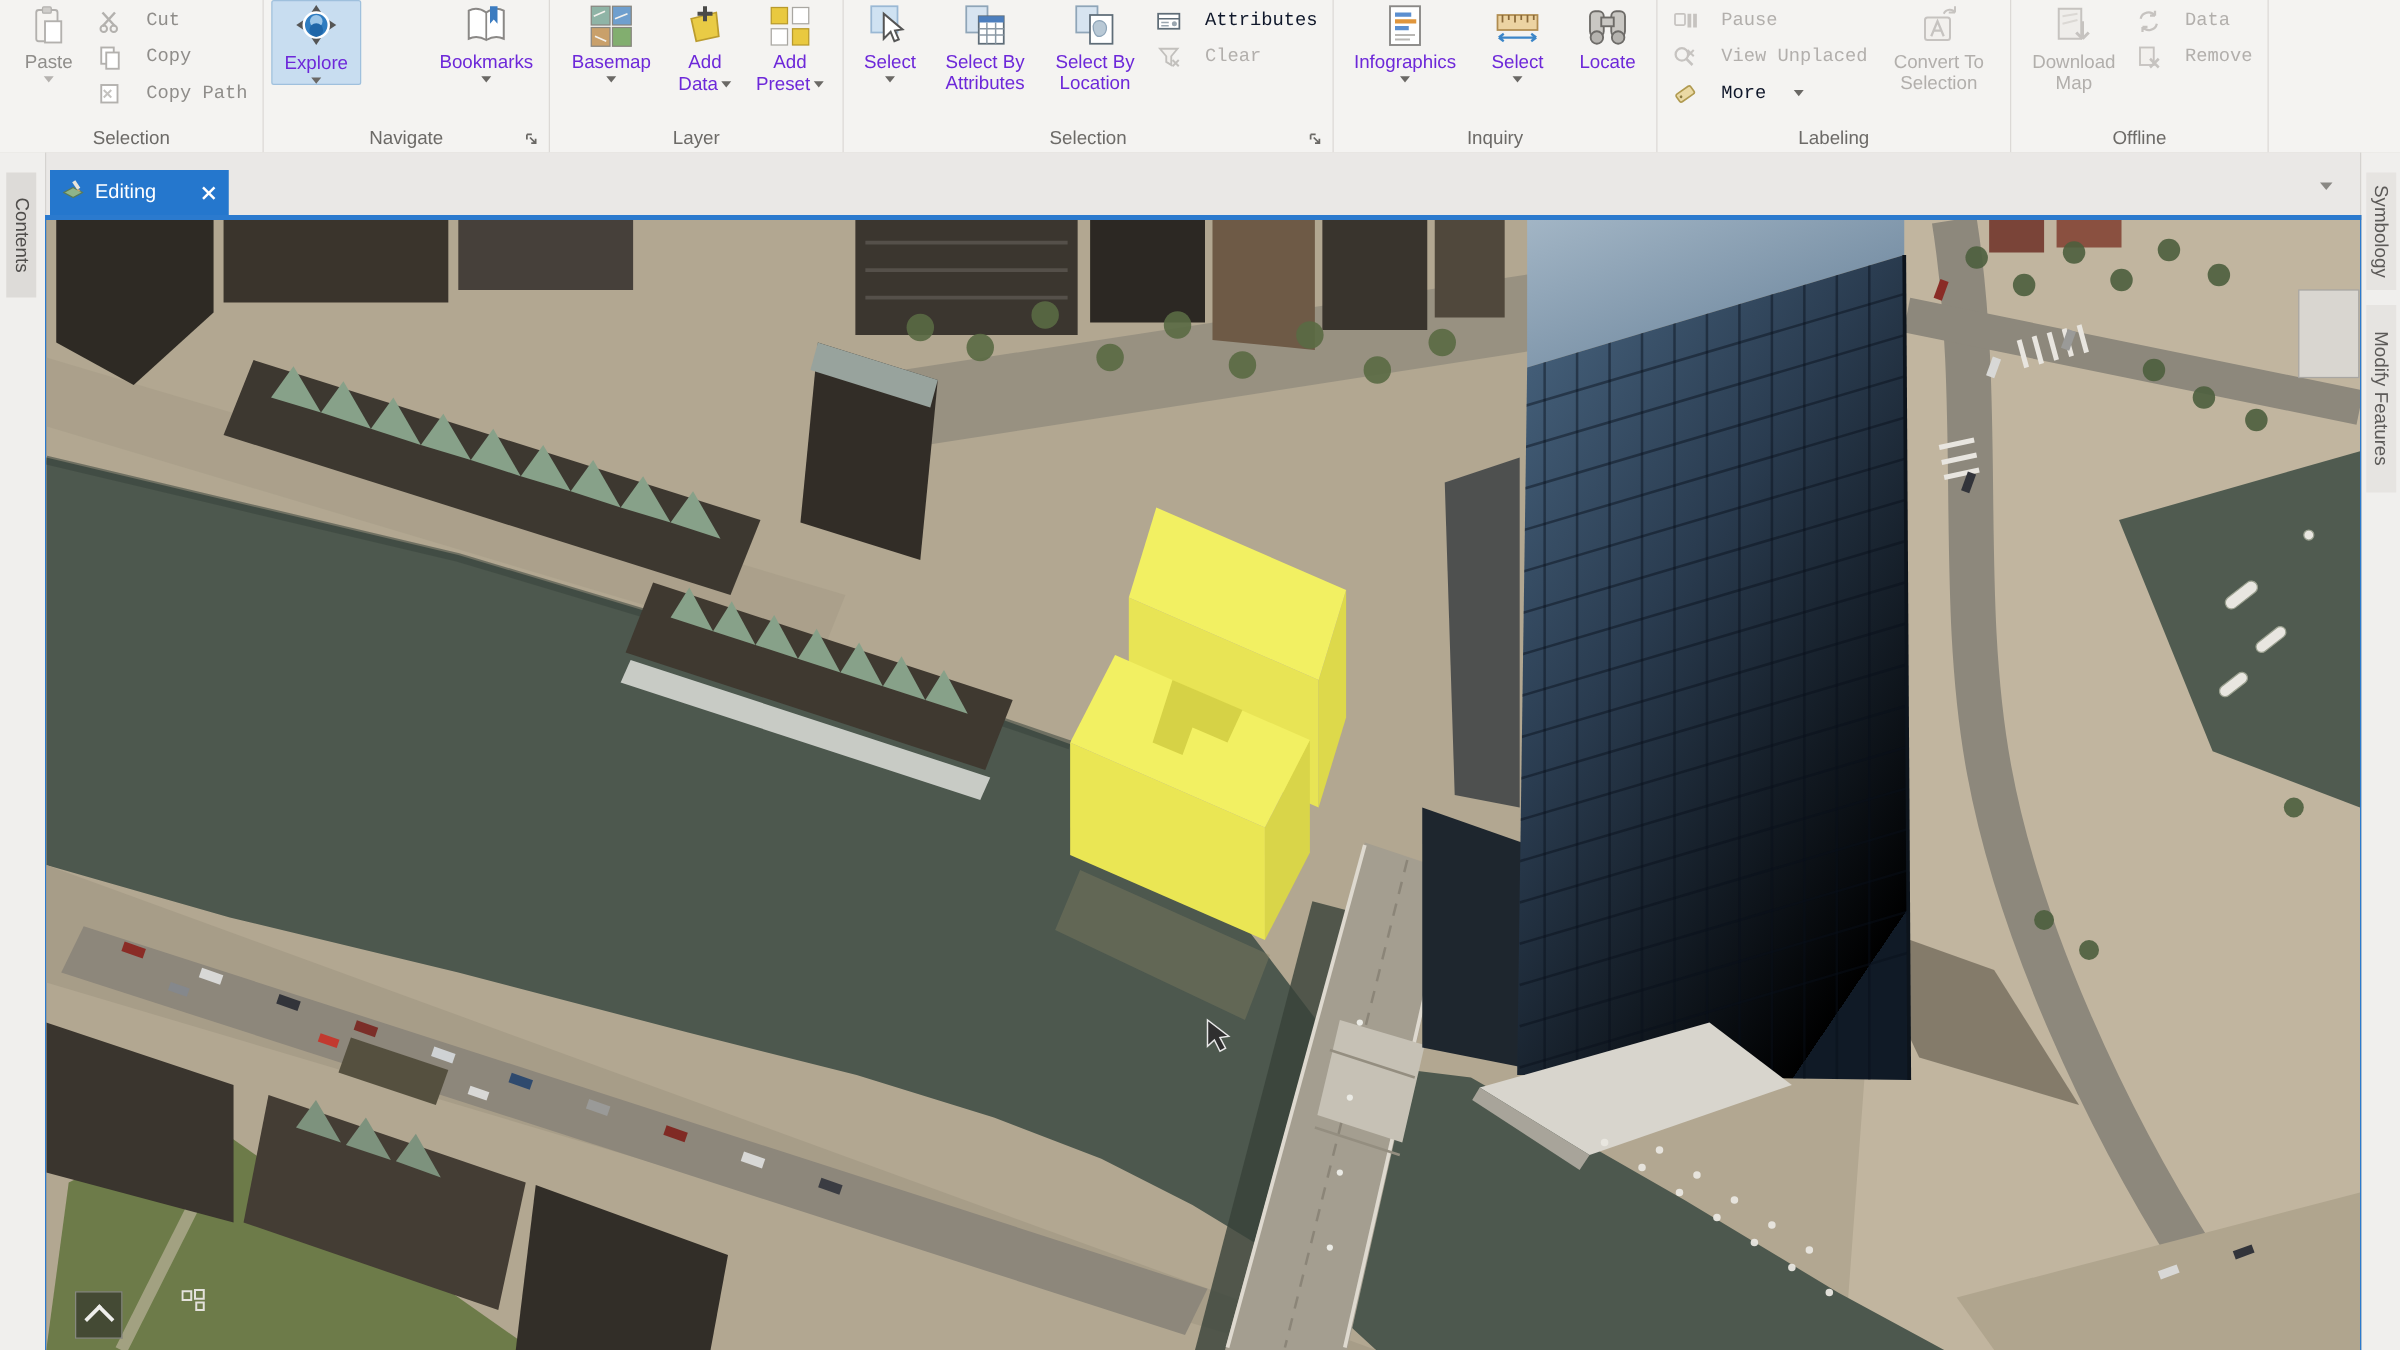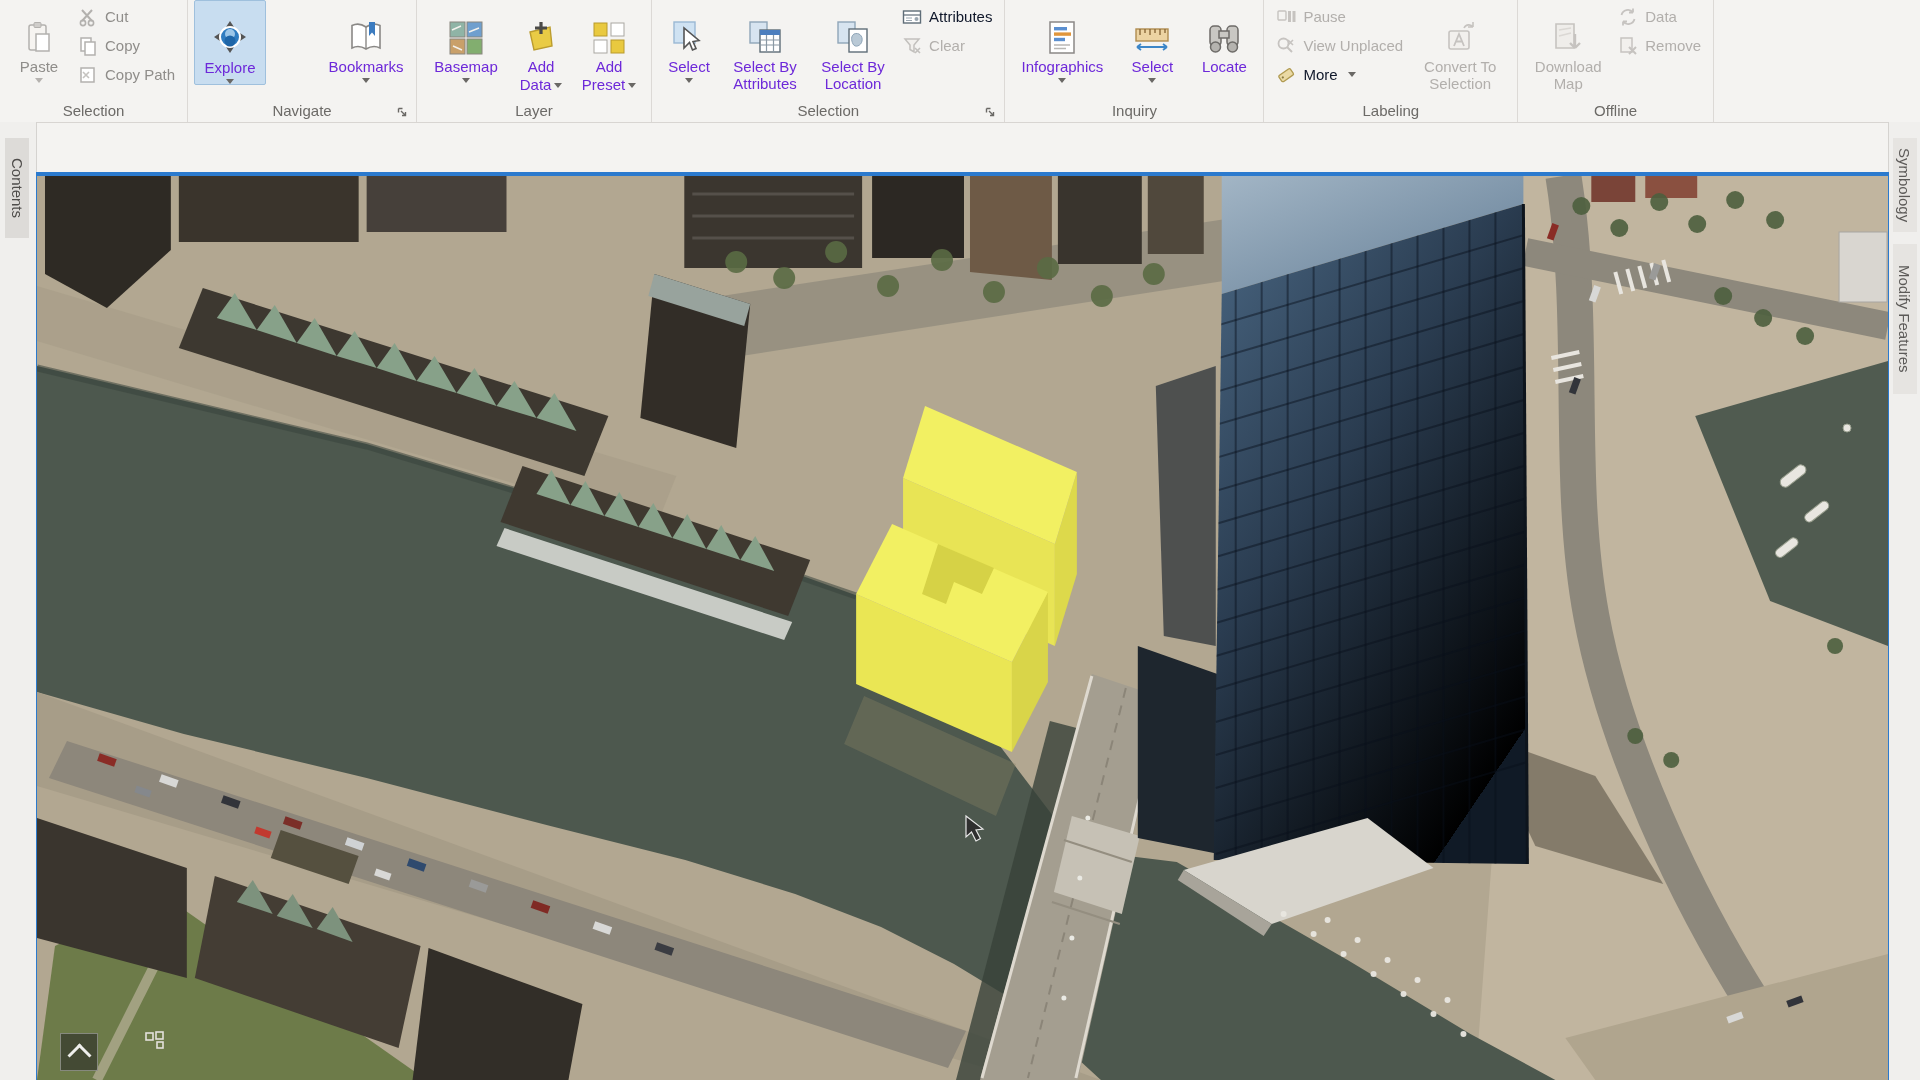--- a/index.html
+++ b/index.html
@@ -6,31 +6,31 @@
     font-family:"Liberation Sans",sans-serif;background:#f4f3f1;}
   .app{position:relative;width:1920px;height:1080px;}
 
   
   .ribbon{position:absolute;top:0;left:0;width:1920px;height:122px;background:#f4f3f1;
     border-bottom:1px solid #d8d5d2;display:flex;align-items:stretch;overflow:hidden;}
   .grp{display:flex;flex-direction:column;border-right:1px solid #dcd9d6;padding:0 6px;}
   .grp-items{flex:1;display:flex;align-items:flex-start;}
   .grp-label{height:20px;line-height:18px;text-align:center;font-size:15px;color:#6c6a67;position:relative;}
   .launcher{position:absolute;right:2px;top:2px;}
-  .bigbtn{display:flex;flex-direction:column;align-items:center;padding:20px 4px 0 4px;cursor:default;}
+  .bigbtn{display:flex;flex-direction:column;align-items:center;padding:3px 4px 0 4px;cursor:default;}
   .bigbtn .ic{width:36px;height:36px;display:block;margin-bottom:2px;}
   .lbl{font-size:15px;line-height:17px;text-align:center;color:#6d28d9;}
   .dim .lbl,.dim .slbl{color:#8f8d8a;}
   .disabled .lbl,.disabled .slbl{color:#b2afac;}
   .caret{display:inline-block;width:0;height:0;border-left:4px solid transparent;
     border-right:4px solid transparent;border-top:5px solid #6a6865;vertical-align:middle;margin-left:3px;}
   .caret.under{margin:3px 0 0 0;}
   .disabled .caret,.dim .caret{border-top-color:#b5b2af;}
   .smallcol{display:flex;flex-direction:column;justify-content:flex-start;padding-top:2px;}
-  .smallbtn{display:flex;align-items:center;height:29px;gap:7px;padding:0 6px;cursor:default;}
+  .smallbtn{display:flex;align-items:center;height:29px;gap:19px;padding:0 6px;cursor:default;font-family:Liberation Mono, monospace;}
   .smallbtn .sic{width:20px;height:20px;flex:0 0 auto;}
   .slbl{font-size:15px;color:#0f172a;white-space:nowrap;}
   .active-tool{background:#c8ddf0;border:1px solid #9fc0dd;border-radius:2px;}
   .navgrid{display:grid;grid-template-columns:24px 24px;grid-auto-rows:31px;align-items:center;
     justify-items:center;padding:2px 4px 0 4px;}
 
   
   .tabstrip{position:absolute;top:122px;left:0;width:1920px;height:50px;background:#eae8e6;}
   .viewtab{position:absolute;left:40px;bottom:0;height:36px;width:143px;background:#2577cd;
     color:#fff;display:flex;align-items:center;gap:9px;padding:0 10px;box-sizing:border-box;font-size:16px;}
@@ -426,20 +426,34 @@
             <span class="slbl">Remove</span>
           </div>
         </div>
       </div>
       <div class="grp-label">Offline</div>
     </div>
 
     <div style="flex:1"></div>
   </div>
 
+  <div class="tabstrip">
+    <div class="viewtab">
+      <span>
+        <svg width="17" height="17" viewBox="0 0 17 17">
+            <polygon points="1,11 8.5,7 16,11 8.5,15" fill="#8fb48a" stroke="#5a7a56"></polygon>
+            <path d="M9,2 L13,8" stroke="#e9e5da" stroke-width="3"></path>
+            <path d="M13,8 L14.6,10.4 L11.6,9.6 Z" fill="#caa36a"></path>
+          </svg>
+      </span>
+      <span>Editing</span>
+      <span class="tab-close"></span>
+    </div>
+    <span class="strip-caret"></span>
+  </div>
 
   <div class="rail rail-left">
     <span class="vtab">Contents</span>
   </div>
   <div class="rail rail-right">
     <span class="vtab sym">Symbology</span>
     <span class="vtab mod">Modify Features</span>
   </div>
 
   <div class="map">

